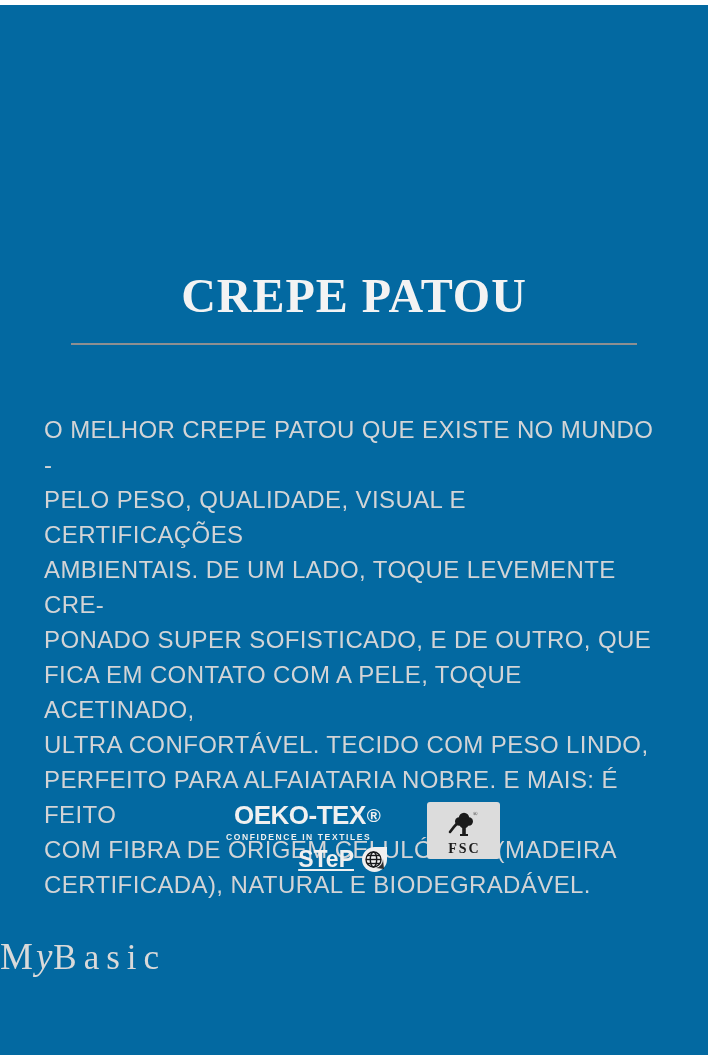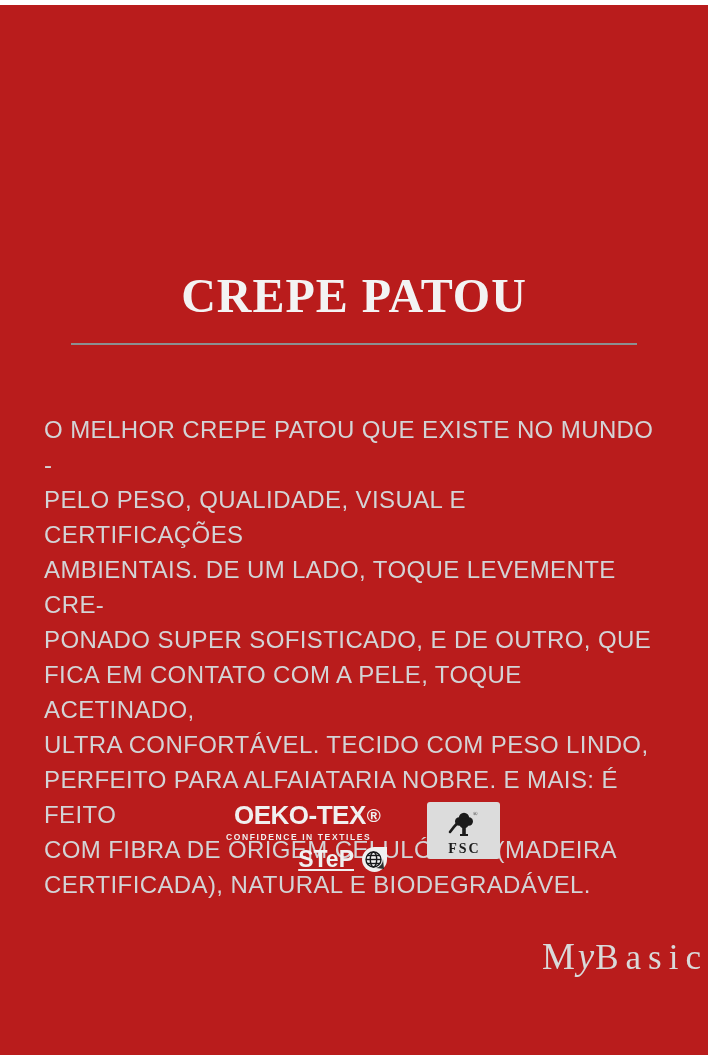--- a/index.html
+++ b/index.html
@@ -7,21 +7,21 @@
   body {
     width: 708px; height: 1062px;
     background: #ffffff;
     font-family: "Liberation Sans", sans-serif;
     position: relative;
     overflow: hidden;
   }
   .canvas {
     position: absolute; left: 0; top: 5px;
     width: 708px; height: 1050px;
-    background: #b91c1c;
+    background: #0369a1;
     overflow: hidden;
   }
 
   
   .title {
     position: absolute; top: 263px; left: 0;
     width: 708px; margin: 0;
     text-align: center;
     font-family: "Liberation Serif", serif;
     font-weight: 700;
@@ -110,21 +110,21 @@
     letter-spacing: 2px;
     color: #1b1b1b;
     margin-top: 1px;
     padding-left: 2px;
   }
 
   
   .brand {
     position: absolute; top: 930px; left: 0;
     width: 708px;
-    text-align: right;
+    text-align: left;
     font-family: "Liberation Serif", serif;
     color: #d9d9d9;
   }
   .brand-m { font-size: 37px; letter-spacing: 3px; }
   .brand-y { font-size: 37px; font-style: italic; letter-spacing: 1px; }
   .brand-basic { font-size: 35px; letter-spacing: 7px; }
 </style>
 </head>
 <body>
 

